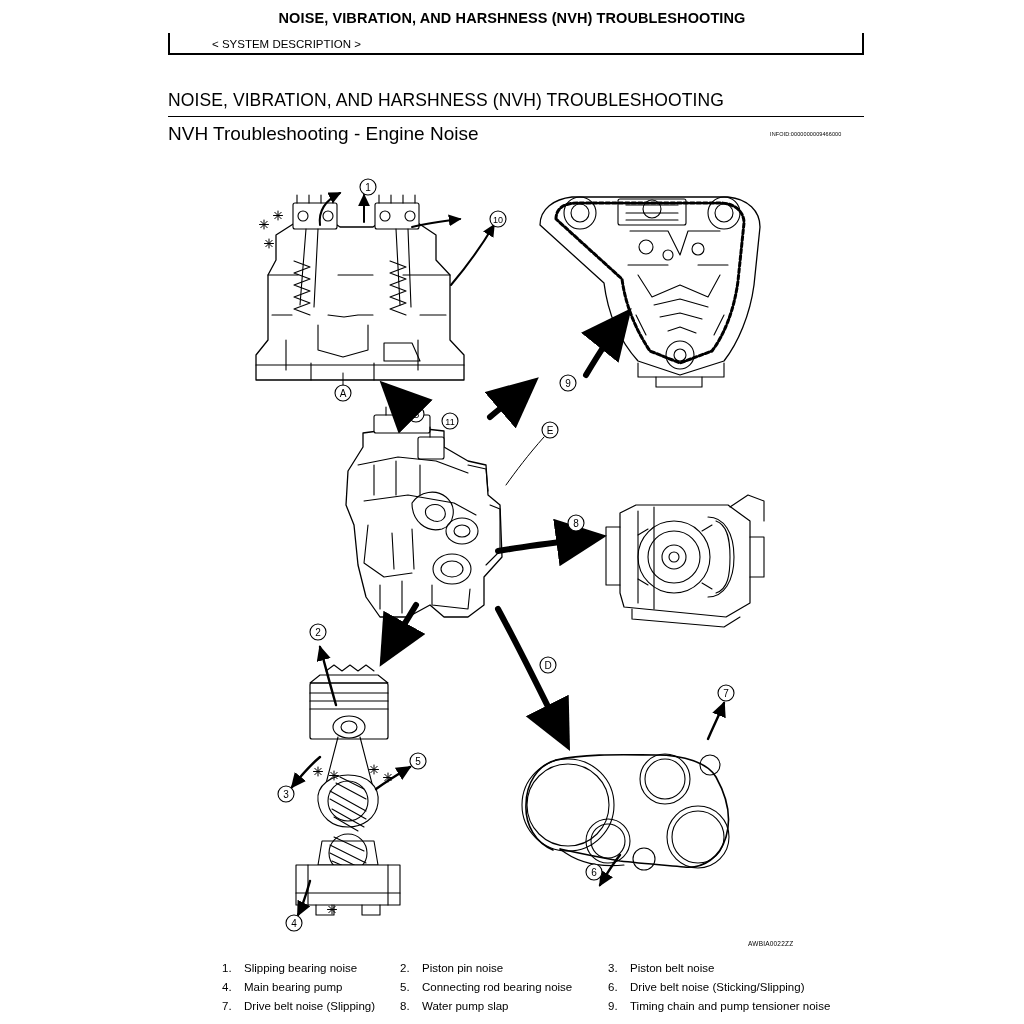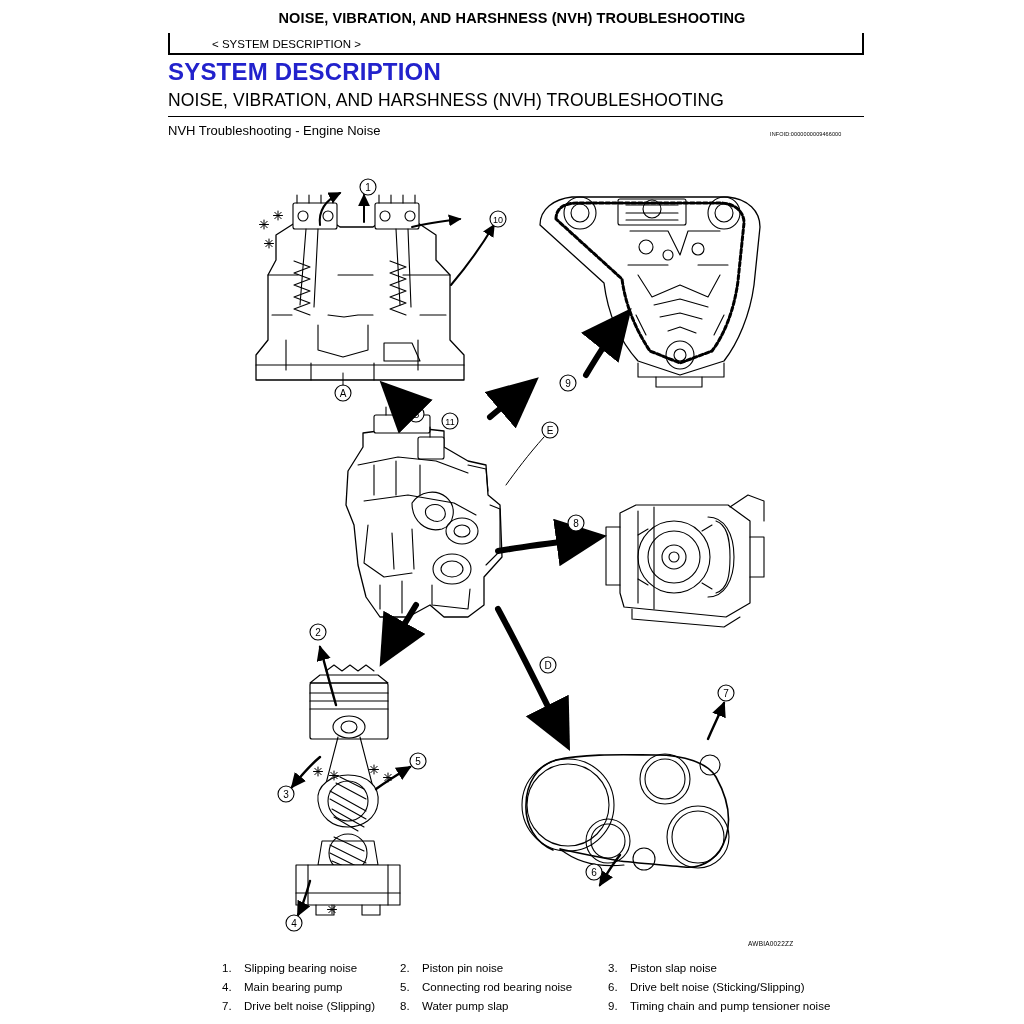--- a/index.html
+++ b/index.html
@@ -74,21 +74,21 @@
   .subrule {
     position: absolute;
     left: 168px; top: 116px;
     width: 696px;
     height: 1px;
     background: #000000;
   }
   .title-3 {
     position: absolute;
     left: 168px; top: 123px;
-    font-size: 13px;
+    font-size: 19px;
   }
   .infoid {
     position: absolute;
     left: 770px; top: 131px;
     font-size: 5.5px;
     letter-spacing: 0.1px;
     color: #000;
   }
   
   .figure {
@@ -140,21 +140,20 @@
 <body>
 
 <div class="page">
 
   <div class="running-head">NOISE, VIBRATION, AND HARSHNESS (NVH) TROUBLESHOOTING</div>
   <div class="head-rule-tick-left"></div>
   <div class="head-rule-tick-right"></div>
   <div class="breadcrumb">&lt; SYSTEM DESCRIPTION &gt;</div>
   <div class="head-rule"></div>
 
-  <div class="sys-desc">SYSTEM DESCRIPTION</div>
   <div class="title-2">NOISE, VIBRATION, AND HARSHNESS (NVH) TROUBLESHOOTING</div>
   <div class="subrule"></div>
   <div class="title-3">NVH Troubleshooting - Engine Noise</div>
   <div class="infoid">INFOID:0000000009466000</div>
 
   <div class="figure">
     <svg width="700" height="790" viewBox="0 0 700 790" xmlns="http://www.w3.org/2000/svg" fill="none" stroke="#000" stroke-width="1.1" stroke-linejoin="round" stroke-linecap="round">
 
       <defs>
         <marker id="arrowhead" markerWidth="7" markerHeight="7" refX="5.6" refY="3" orient="auto">
@@ -441,21 +440,21 @@
       <div class="legend-cell c1">
         <span class="legend-num">1.</span>
         <span class="legend-text">Slipping bearing noise</span>
       </div>
       <div class="legend-cell c2">
         <span class="legend-num">2.</span>
         <span class="legend-text">Piston pin noise</span>
       </div>
       <div class="legend-cell c3">
         <span class="legend-num">3.</span>
-        <span class="legend-text">Piston slap noise</span>
+        <span class="legend-text">Piston belt noise</span>
       </div>
     </div>
     <div class="legend-row">
       <div class="legend-cell c1">
         <span class="legend-num">4.</span>
         <span class="legend-text">Main bearing pump</span>
       </div>
       <div class="legend-cell c2">
         <span class="legend-num">5.</span>
         <span class="legend-text">Connecting rod bearing noise</span>

